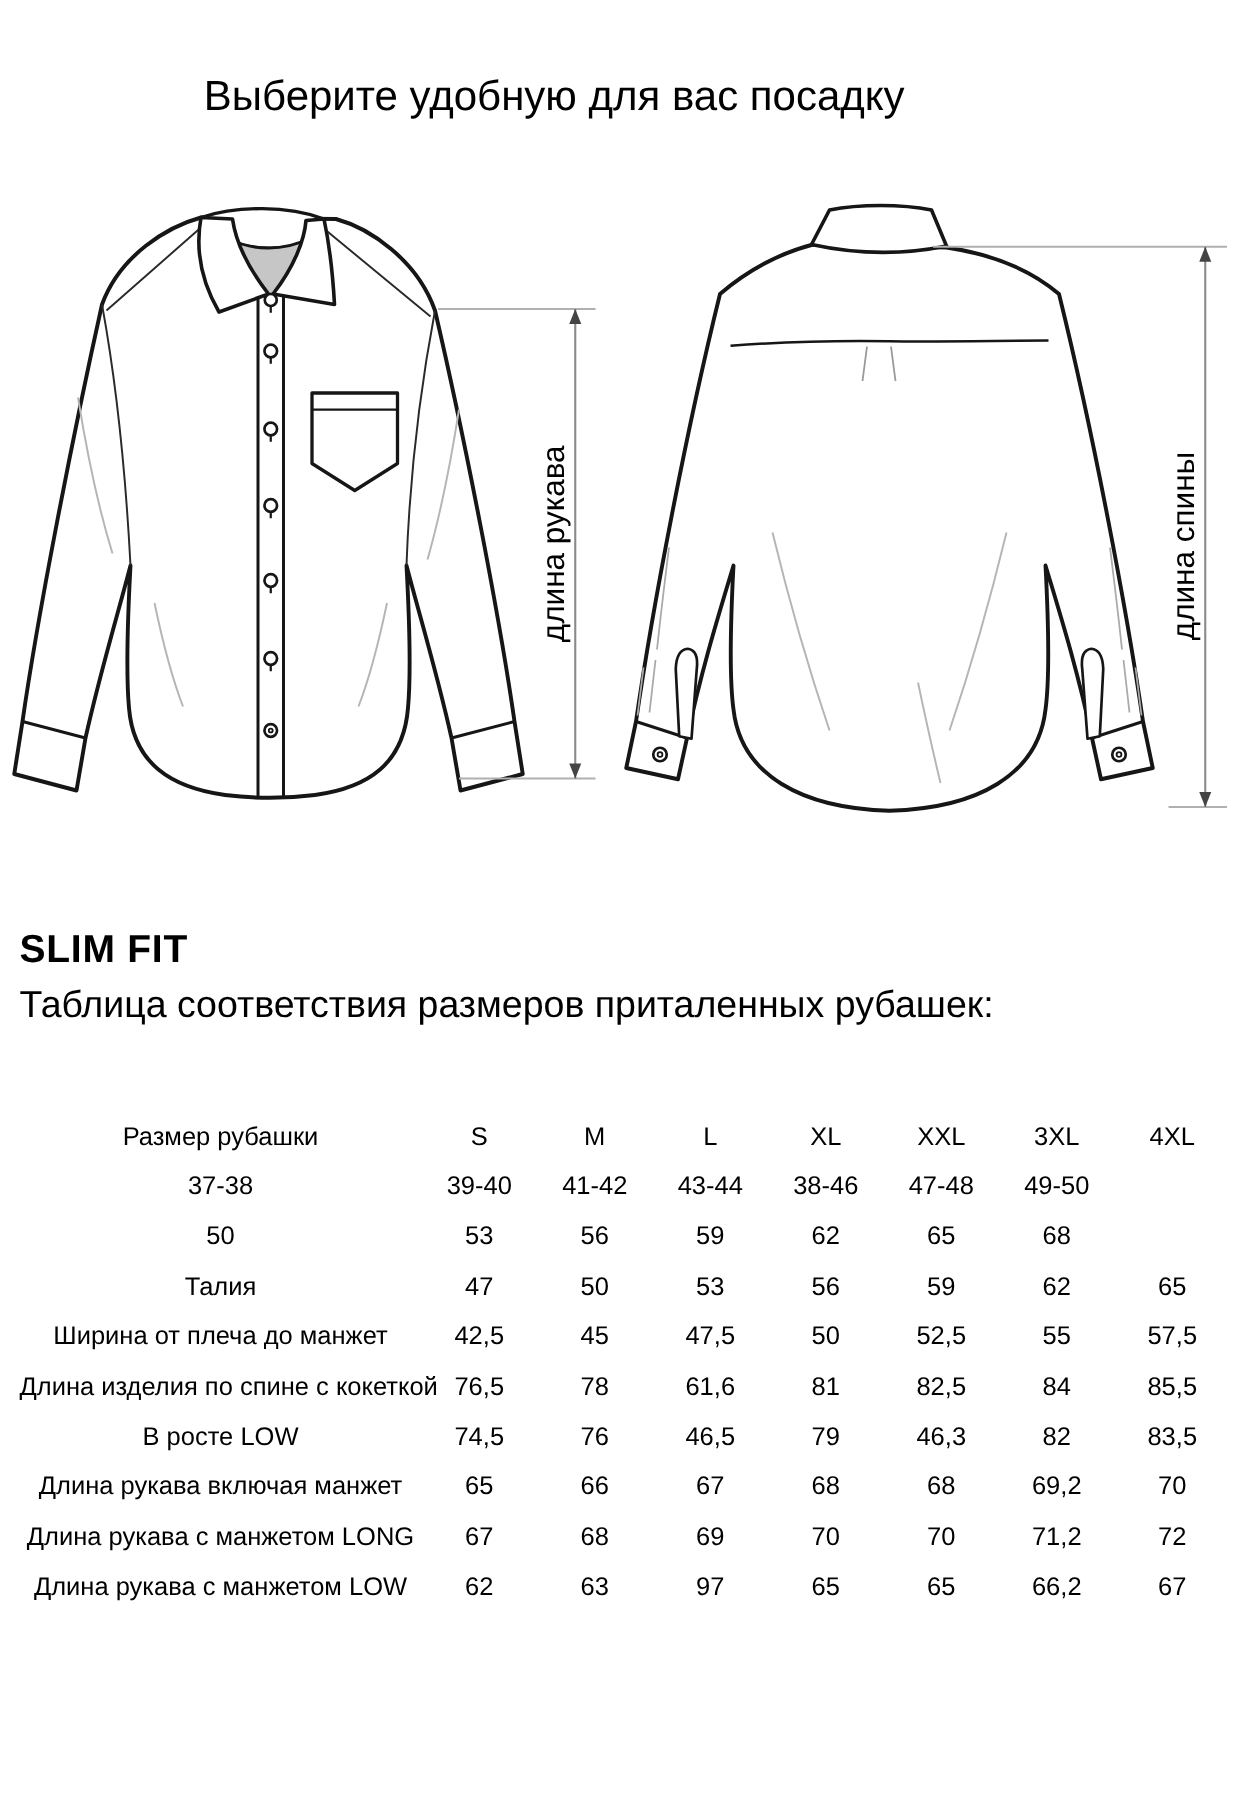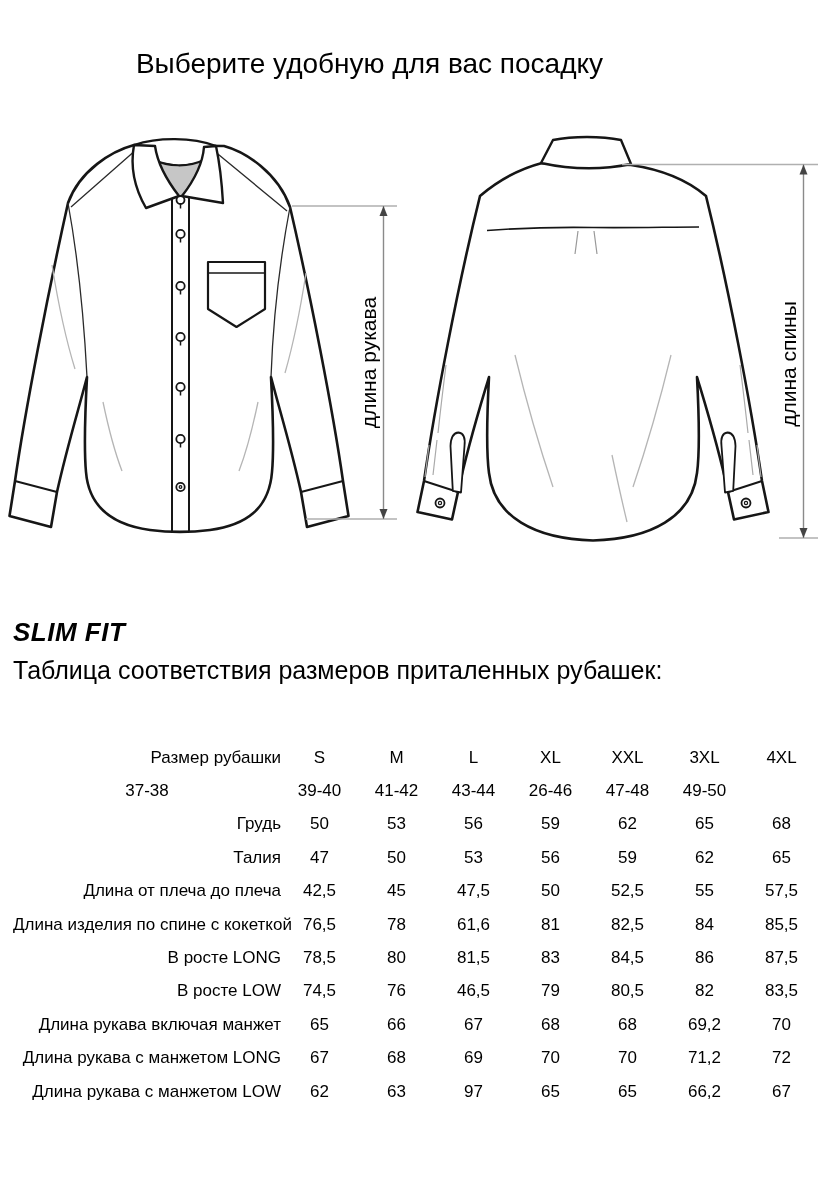--- a/index.html
+++ b/index.html
@@ -8,31 +8,30 @@
     font-family:"Liberation Sans", sans-serif;color:#000;overflow:hidden;
   }
   .page-title{
     position:absolute;top:47px;left:0;width:739px;text-align:center;
     font-size:28px;line-height:34px;color:#000;
   }
   .fig{position:absolute;top:115px;left:0;}
   .section-heading{
     position:absolute;top:617px;left:13px;font-size:26px;font-weight:bold;
     letter-spacing:.5px;
-    font-style:italic;
   }
   .section-subtitle{
     position:absolute;top:656px;left:13px;font-size:25px;
   }
   .size-table{position:absolute;top:741px;left:13px;width:810px;}
   .trow{
     display:grid;grid-template-columns:268px repeat(7,77px);
     height:33.4px;align-items:center;font-size:17px;
   }
-  .tlabel{white-space:nowrap;text-align:right;}
+  .tlabel{white-space:nowrap;text-align:center;}
   .tcell{text-align:center;white-space:nowrap;}
 </style>
 </head>
 <body>
 
 <div class="page-title">Выберите удобную для вас посадку</div>
 
 <svg class="fig" width="825" height="455" viewBox="0 0 825 455">
 
   <g>
@@ -153,81 +152,70 @@
       <div class="tcell">XL</div>
       <div class="tcell">XXL</div>
       <div class="tcell">3XL</div>
       <div class="tcell">4XL</div>
     </div>
     <div class="trow">
       <div class="tcell">37-38</div>
       <div class="tcell">39-40</div>
       <div class="tcell">41-42</div>
       <div class="tcell">43-44</div>
-      <div class="tcell">26-46</div>
+      <div class="tcell">38-46</div>
       <div class="tcell">47-48</div>
       <div class="tcell">49-50</div>
     </div>
     <div class="trow">
-      <div class="tlabel">Грудь</div>
       <div class="tcell">50</div>
       <div class="tcell">53</div>
       <div class="tcell">56</div>
       <div class="tcell">59</div>
       <div class="tcell">62</div>
       <div class="tcell">65</div>
       <div class="tcell">68</div>
     </div>
     <div class="trow">
       <div class="tlabel">Талия</div>
       <div class="tcell">47</div>
       <div class="tcell">50</div>
       <div class="tcell">53</div>
       <div class="tcell">56</div>
       <div class="tcell">59</div>
       <div class="tcell">62</div>
       <div class="tcell">65</div>
     </div>
     <div class="trow">
-      <div class="tlabel">Длина от плеча до плеча</div>
+      <div class="tlabel">Ширина от плеча до манжет</div>
       <div class="tcell">42,5</div>
       <div class="tcell">45</div>
       <div class="tcell">47,5</div>
       <div class="tcell">50</div>
       <div class="tcell">52,5</div>
       <div class="tcell">55</div>
       <div class="tcell">57,5</div>
     </div>
     <div class="trow">
       <div class="tlabel">Длина изделия по спине с кокеткой</div>
       <div class="tcell">76,5</div>
       <div class="tcell">78</div>
       <div class="tcell">61,6</div>
       <div class="tcell">81</div>
       <div class="tcell">82,5</div>
       <div class="tcell">84</div>
       <div class="tcell">85,5</div>
     </div>
     <div class="trow">
-      <div class="tlabel">В росте LONG</div>
-      <div class="tcell">78,5</div>
-      <div class="tcell">80</div>
-      <div class="tcell">81,5</div>
-      <div class="tcell">83</div>
-      <div class="tcell">84,5</div>
-      <div class="tcell">86</div>
-      <div class="tcell">87,5</div>
-    </div>
-    <div class="trow">
       <div class="tlabel">В росте LOW</div>
       <div class="tcell">74,5</div>
       <div class="tcell">76</div>
       <div class="tcell">46,5</div>
       <div class="tcell">79</div>
-      <div class="tcell">80,5</div>
+      <div class="tcell">46,3</div>
       <div class="tcell">82</div>
       <div class="tcell">83,5</div>
     </div>
     <div class="trow">
       <div class="tlabel">Длина рукава включая манжет</div>
       <div class="tcell">65</div>
       <div class="tcell">66</div>
       <div class="tcell">67</div>
       <div class="tcell">68</div>
       <div class="tcell">68</div>

